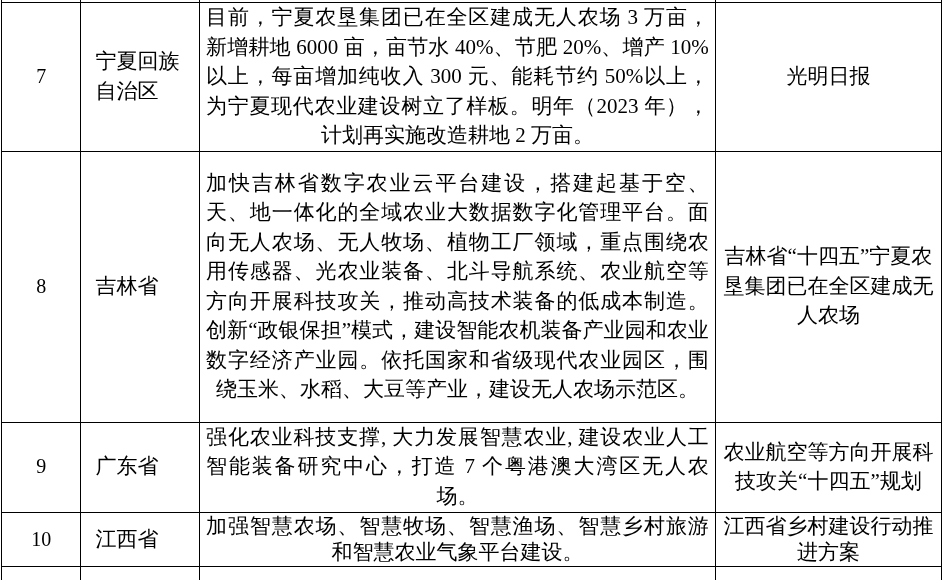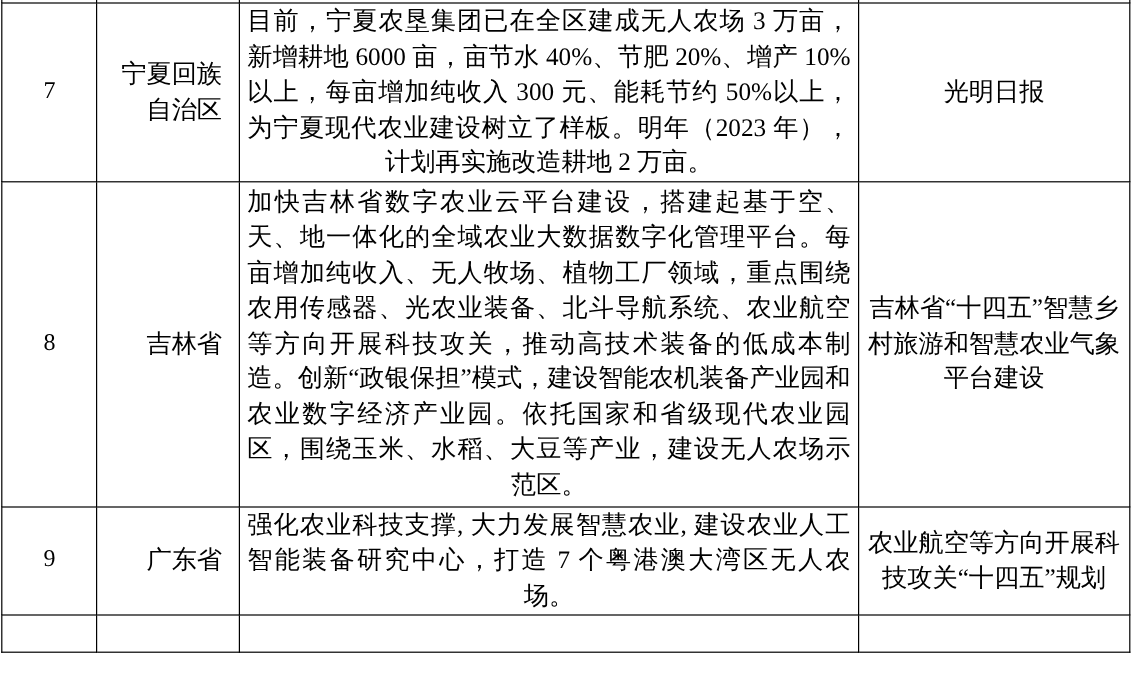--- a/index.html
+++ b/index.html
@@ -36,21 +36,21 @@
   tr.row-9 td          { height: 89px; }
   tr.row-10 td         { height: 53px; }
   tr.row-10 td         { line-height: 26px; }
   tr.partial-bottom td { height: 30px; }
 
   td.num-cell {
     text-align: center;
     font-size: 20px;
   }
   td.region-cell {
-    text-align: right;
+    text-align: left;
     padding: 0 14px;
   }
   td.content-cell {
     text-align: justify;
     text-align-last: center;
     padding: 0 6px;
   }
   td.source-cell {
     text-align: center;
     padding: 0 5px;
@@ -78,31 +78,37 @@
       <tr class="row-7">
         <td class="num-cell">7</td>
         <td class="region-cell">宁夏回族自治区</td>
         <td class="content-cell">目前，宁夏农垦集团已在全区建成无人农场 3 万亩，新增耕地 6000 亩，亩节水 40%、节肥 20%、增产 10%以上，每亩增加纯收入 300 元、能耗节约 50%以上，为宁夏现代农业建设树立了样板。明年（2023 年），计划再实施改造耕地 2 万亩。</td>
         <td class="source-cell">光明日报</td>
       </tr>
 
       <tr class="row-8">
         <td class="num-cell">8</td>
         <td class="region-cell">吉林省</td>
-        <td class="content-cell">加快吉林省数字农业云平台建设，搭建起基于空、天、地一体化的全域农业大数据数字化管理平台。每亩增加纯收入、无人牧场、植物工厂领域，重点围绕农用传感器、光农业装备、北斗导航系统、农业航空等方向开展科技攻关，推动高技术装备的低成本制造。创新“政银保担”模式，建设智能农机装备产业园和农业数字经济产业园。依托国家和省级现代农业园区，围绕玉米、水稻、大豆等产业，建设无人农场示范区。</td>
-        <td class="source-cell">吉林省“十四五”智慧乡村旅游和智慧农业气象平台建设</td>
+        <td class="content-cell">加快吉林省数字农业云平台建设，搭建起基于空、天、地一体化的全域农业大数据数字化管理平台。面向无人农场、无人牧场、植物工厂领域，重点围绕农用传感器、光农业装备、北斗导航系统、农业航空等方向开展科技攻关，推动高技术装备的低成本制造。创新“政银保担”模式，建设智能农机装备产业园和农业数字经济产业园。依托国家和省级现代农业园区，围绕玉米、水稻、大豆等产业，建设无人农场示范区。</td>
+        <td class="source-cell">吉林省“十四五”宁夏农垦集团已在全区建成无人农场</td>
       </tr>
 
       <tr class="row-9">
         <td class="num-cell">9</td>
         <td class="region-cell">广东省</td>
         <td class="content-cell">强化农业科技支撑, 大力发展智慧农业, 建设农业人工智能装备研究中心，打造 7 个粤港澳大湾区无人农场。</td>
         <td class="source-cell">农业航空等方向开展科技攻关“十四五”规划</td>
       </tr>
 
+      <tr class="row-10">
+        <td class="num-cell">10</td>
+        <td class="region-cell">江西省</td>
+        <td class="content-cell">加强智慧农场、智慧牧场、智慧渔场、智慧乡村旅游和智慧农业气象平台建设。</td>
+        <td class="source-cell">江西省乡村建设行动推进方案</td>
+      </tr>
 
       <tr class="partial-bottom">
         <td class="num-cell"></td>
         <td class="region-cell"></td>
         <td class="content-cell"></td>
         <td class="source-cell"></td>
       </tr>
     </tbody>
   </table>
 </div>

